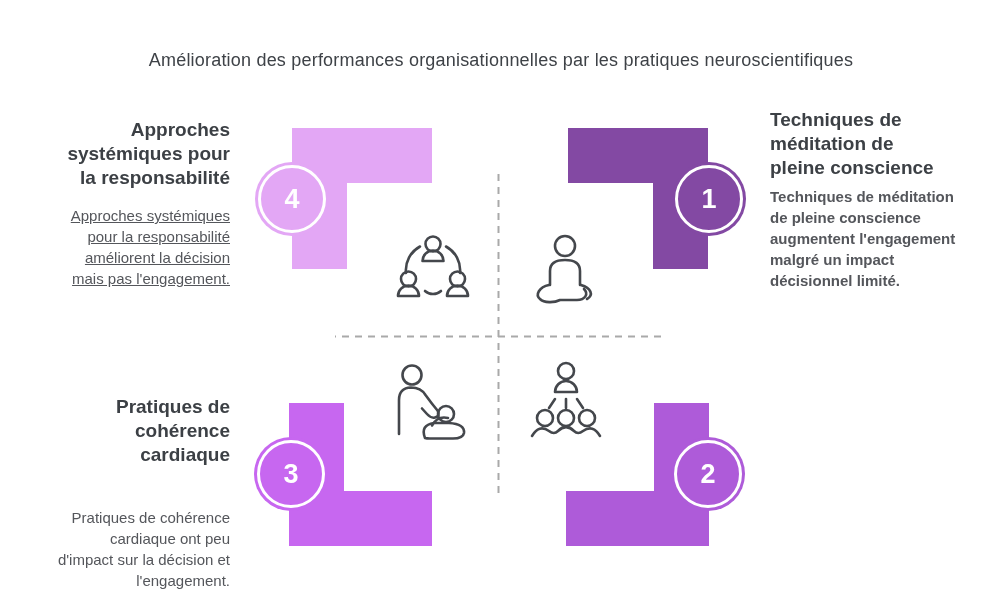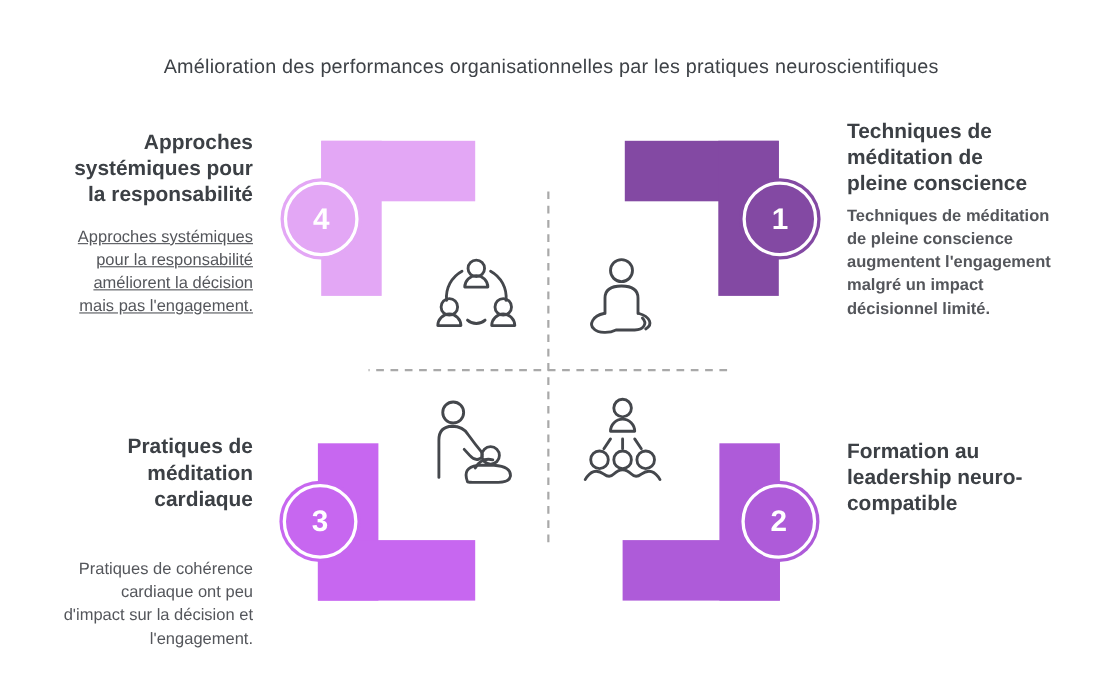--- a/index.html
+++ b/index.html
@@ -100,44 +100,41 @@
       <path d="M47 51 C57 54 60 61 53 65"></path>
     </svg>
   </div>
 
   <div class="bar" style="left: 289px; top: 397px; width: 55px; height: 143px; background-color: rgb(199, 103, 240);"></div>
   <div class="bar" style="left: 289px; top: 485px; width: 143px; height: 55px; background-color: rgb(199, 103, 240);"></div>
   <div class="badge" style="left: 254px; top: 431px; background-color: rgb(199, 103, 240);">
     <span class="num">3</span>
   </div>
   <div class="heading align-right" style="left:30px; top:389px; width:200px;">Pratiques de
-méditation
+cohérence
 cardiaque</div>
   <div class="desc align-right" style="left:30px; top:501px; width:200px;">Pratiques de cohérence
 cardiaque ont peu
 d'impact sur la décision et
 l'engagement.</div>
   <div class="icon-box" style="left: 394px; top: 356px; color: rgb(68, 71, 76);">
     <svg width="78" height="80" viewBox="0 0 78 80" fill="none" stroke="currentColor" stroke-width="2.6" stroke-linecap="round" stroke-linejoin="round">
       <circle cx="18" cy="13" r="9.5"></circle>
       <path d="M5 72 L5 38 Q5 26 17 25.5 Q27 25.5 31.5 33 Q38 42 43.5 48.5 Q46.5 54 41 55.5 Q37 56.5 33 52 L28 46.5"></path>
       <circle cx="52" cy="52" r="8"></circle>
       <path d="M31 76 Q26 63 40 61 L55 61 Q71 62 70 71 Q69 76.5 59 76.5 L36 76.5 Q32.5 76.5 31 76 Z"></path>
       <path d="M38 63.5 Q43.5 53.5 54 56"></path>
     </svg>
   </div>
 
   <div class="bar" style="left: 654px; top: 397px; width: 55px; height: 143px; background-color: rgb(174, 91, 217);"></div>
   <div class="bar" style="left: 566px; top: 485px; width: 143px; height: 55px; background-color: rgb(174, 91, 217);"></div>
   <div class="badge" style="left: 671px; top: 431px; background-color: rgb(174, 91, 217);">
     <span class="num">2</span>
   </div>
-  <div class="heading align-left" style="left:770px; top:393px; width:215px;">Formation au
-leadership neuro-
-compatible</div>
   <div class="icon-box" style="left: 530px; top: 355px; color: rgb(68, 71, 76);">
     <svg width="72" height="82" viewBox="0 0 72 82" fill="none" stroke="currentColor" stroke-width="2.6" stroke-linecap="round" stroke-linejoin="round">
       <circle cx="36" cy="10" r="8"></circle>
       <path d="M25 31 a11 11 0 0 1 22 0 Z"></path>
       <path d="M25 38 L19 47"></path>
       <path d="M36 38 L36 47"></path>
       <path d="M47 38 L53 47"></path>
       <circle cx="15" cy="57" r="8"></circle>
       <circle cx="36" cy="57" r="8"></circle>
       <circle cx="57" cy="57" r="8"></circle>

